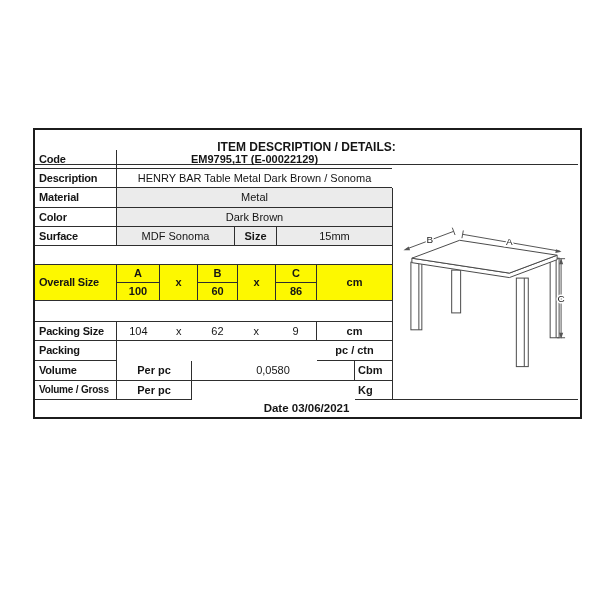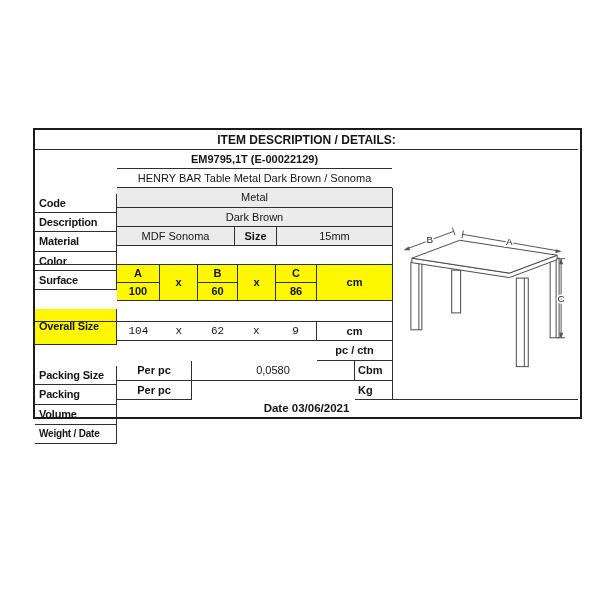--- a/index.html
+++ b/index.html
@@ -15,36 +15,36 @@
     border:2px solid #1c1c1c;background:#fff;box-sizing:border-box;
   }
   .cell{
     position:absolute;box-sizing:border-box;
     display:flex;align-items:center;justify-content:center;
     font-size:11px;line-height:1;white-space:nowrap;overflow:hidden;
   }
   .bb{border-bottom:1px solid var(--ln);}
   .br{border-right:1px solid var(--ln);}
   .bl{border-left:1px solid var(--ln);}
-  .lab{justify-content:flex-start;padding-left:4px;font-weight:bold;letter-spacing:-0.2px;margin-top:44px;}
+  .lab{justify-content:flex-start;padding-left:4px;font-weight:bold;letter-spacing:-0.2px;}
   .b{font-weight:bold;}
   .shade{background:var(--shade);}
   .hl{background:var(--hl);}
   .hdr{font-size:12px;font-weight:bold;}
-  .vals{display:flex;align-items:stretch;justify-content:flex-start;padding:0;font-family:Liberation Mono, monospace;}
+  .vals{display:flex;align-items:stretch;justify-content:flex-start;padding:0;}
   .vals span{display:flex;align-items:center;justify-content:center;}
   svg text{font-family:"Liberation Sans",sans-serif;font-size:10px;fill:#222;
     stroke:#fff;stroke-width:3px;paint-order:stroke;text-anchor:middle;dominant-baseline:middle;}
 </style>
 </head>
 <body>
 
 <div class="sheet">
 
-  <div class="cell bb hdr" style="left:0;top:0;width:543px;height:20px">ITEM DESCRIPTION / DETAILS:</div>
+  <div class="cell bb hdr" style="left:0;top:0;width:543px;height:35px">ITEM DESCRIPTION / DETAILS:</div>
 
   <div class="cell lab br bb" style="left:0;top:20px;width:82px;height:19px">Code</div>
   <div class="cell b bb" style="left:82px;top:20px;width:275px;height:19px">EM9795,1T (E-00022129)</div>
 
   <div class="cell lab br bb" style="left:0;top:39px;width:82px;height:19px">Description</div>
   <div class="cell bb" style="left:82px;top:39px;width:275px;height:19px">HENRY BAR Table Metal Dark Brown / Sonoma</div>
 
   <div class="cell lab br bb" style="left:0;top:58px;width:82px;height:20px">Material</div>
   <div class="cell bb shade" style="left:82px;top:58px;width:275px;height:20px">Metal</div>
 
@@ -82,21 +82,21 @@
   <div class="cell b bb" style="left:282px;top:192px;width:75px;height:19px">cm</div>
 
   <div class="cell lab br bb" style="left:0;top:211px;width:82px;height:20px">Packing</div>
   <div class="cell b bb" style="left:282px;top:211px;width:75px;height:20px">pc / ctn</div>
 
   <div class="cell lab br bb" style="left:0;top:231px;width:82px;height:20px">Volume</div>
   <div class="cell b br bb" style="left:82px;top:231px;width:75px;height:20px">Per pc</div>
   <div class="cell br bb" style="left:157px;top:231px;width:163px;height:20px">0,0580</div>
   <div class="cell b bb" style="left:320px;top:231px;width:37px;height:20px;justify-content:flex-start;padding-left:3px">Cbm</div>
 
-  <div class="cell lab br bb" style="left:0;top:251px;width:82px;height:19px;font-size:10px">Weight / Date</div>
+  <div class="cell lab br bb" style="left:0;top:251px;width:82px;height:19px;font-size:10px">Volume / Gross</div>
   <div class="cell b br bb" style="left:82px;top:251px;width:75px;height:19px">Per pc</div>
   <div class="cell b bb" style="left:320px;top:251px;width:37px;height:19px;justify-content:flex-start;padding-left:3px">Kg</div>
 
   <div class="cell b" style="left:0;top:270px;width:543px;height:17px;font-size:11.5px">Date 03/06/2021</div>
 
   <div class="cell bl bb" style="left:357px;top:58px;width:186px;height:212px">
     <svg width="186" height="212" viewBox="0 0 186 212">
       <g stroke="#4a4a4a" stroke-width="1" fill="#fff">
 
         <rect x="59" y="82" width="9" height="43"></rect>

